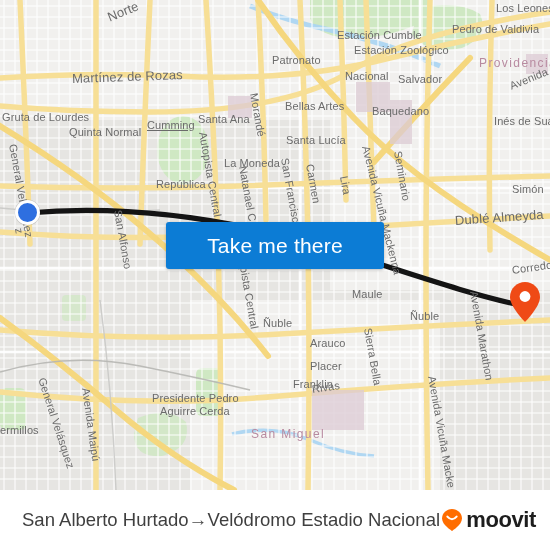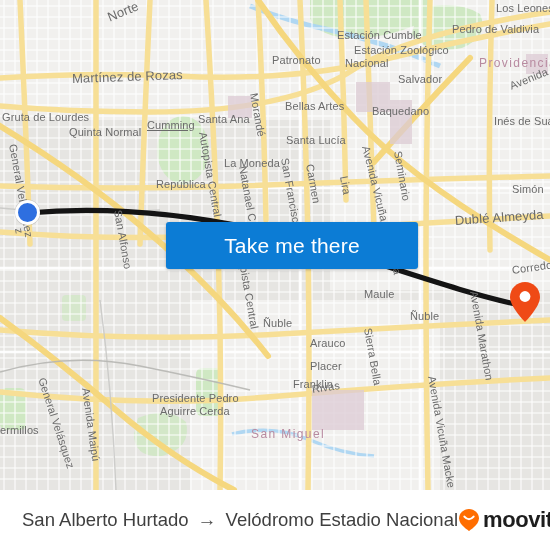--- a/index.html
+++ b/index.html
@@ -61,21 +61,21 @@
     position: absolute;
     left: 509px; top: 281px;
     width: 32px; height: 42px;
   }
 
   
   #take-me-there {
     position: absolute;
     left: 166px;
     top: 222px;
-    width: 252px;
+    width: 218px;
     height: 47px;
     background: #0c7cd5;
     border: none;
     border-radius: 3px;
     color: #ffffff;
     font-family: "Liberation Sans", sans-serif;
     font-size: 21px;
     letter-spacing: .2px;
     cursor: pointer;
     box-shadow: 0 1px 3px rgba(0,0,0,.25);
@@ -104,21 +104,20 @@
     width: 550px; height: 60px;
     background: #ffffff;
     display: flex;
     align-items: center;
     padding: 0 14px 0 22px;
     box-sizing: border-box;
   }
   #route-summary {
     display: flex;
     align-items: flex-end;
-    gap: 9px;
     flex: 1;
     color: #3f3f3f;
     font-size: 18.5px;
     white-space: nowrap;
   }
   #route-arrow { color: #4a4a4a; font-size: 19px; }
   #moovit-logo {
     display: flex;
     align-items: center;
     gap: 3px;
@@ -324,21 +323,21 @@
     <div id="label-layer">
         <div class="map-label big" style="left: 108px; top: 10px; transform: rotate(-22deg);">Norte</div>
         <div class="map-label big" style="left: 72px; top: 71px; transform: rotate(-2deg);">Martínez de Rozas</div>
         <div class="map-label" style="left: 2px; top: 111px;">Gruta de Lourdes</div>
         <div class="map-label" style="left: 69px; top: 126px;">Quinta Normal</div>
         <div class="map-label" style="left: 147px; top: 119px; text-decoration: underline;">Cumming</div>
         <div class="map-label" style="left: 198px; top: 113px;">Santa Ana</div>
         <div class="map-label" style="left: 272px; top: 54px;">Patronato</div>
         <div class="map-label" style="left: 337px; top: 29px;">Estación Cumble</div>
         <div class="map-label" style="left: 330px; top: 44px; padding-left: 24px;">Estación Zoológico</div>
-        <div class="map-label" style="left: 345px; top: 57px;">Nacional</div>
+        <div class="map-label" style="left: 345px; top: 70px;">Nacional</div>
         <div class="map-label" style="left: 496px; top: 2px;">Los Leones</div>
         <div class="map-label" style="left: 452px; top: 23px;">Pedro de Valdivia</div>
         <div class="map-label" style="left: 398px; top: 73px;">Salvador</div>
         <div class="map-label pink" style="left: 479px; top: 56px;">Providencia</div>
         <div class="map-label" style="left: 285px; top: 100px;">Bellas Artes</div>
         <div class="map-label" style="left: 348px; top: 105px; padding-left: 24px;">Baquedano</div>
         <div class="map-label" style="left: 494px; top: 115px;">Inés de Suárez</div>
         <div class="map-label" style="left: 510px; top: 80px; transform: rotate(-22deg);">Avenida</div>
         <div class="map-label" style="left: 286px; top: 134px;">Santa Lucía</div>
         <div class="map-label" style="left: 224px; top: 157px;">La Moneda</div>
@@ -351,21 +350,21 @@
         <div class="map-label" style="left: 344px; top: 170px; transform: rotate(80deg);">Lira</div>
         <div class="map-label" style="left: 366px; top: 140px; transform: rotate(76deg);">Avenida Vicuña Mackenna</div>
         <div class="map-label" style="left: 398px; top: 145px; transform: rotate(80deg);">Seminario</div>
         <div class="map-label" style="left: 512px; top: 183px;">Simón</div>
         <div class="map-label big" style="left: 455px; top: 213px; transform: rotate(-4deg);">Dublé Almeyda</div>
         <div class="map-label" style="left: 512px; top: 264px; transform: rotate(-8deg);">Corredor</div>
         <div class="map-label" style="left: 118px; top: 204px; transform: rotate(80deg);">San Alfonso</div>
         <div class="map-label" style="left: 13px; top: 138px; transform: rotate(80deg);">General Velásquez</div>
         <div class="map-label" style="left: 19px; top: 222px; transform: rotate(80deg);">z</div>
         <div class="map-label" style="left: 240px; top: 238px; transform: rotate(80deg);">Autopista Central</div>
-        <div class="map-label" style="left: 364px; top: 288px;">Maule</div>
+        <div class="map-label" style="left: 352px; top: 288px;">Maule</div>
         <div class="map-label" style="left: 263px; top: 317px;">Ñuble</div>
         <div class="map-label" style="left: 310px; top: 337px;">Arauco</div>
         <div class="map-label" style="left: 310px; top: 360px;">Placer</div>
         <div class="map-label" style="left: 312px; top: 383px; transform: rotate(-8deg);">Rivas</div>
         <div class="map-label" style="left: 262px; top: 378px; padding-left: 31px;">Franklin</div>
         <div class="map-label" style="left: 368px; top: 322px; transform: rotate(80deg);">Sierra Bella</div>
         <div class="map-label" style="left: 410px; top: 310px;">Ñuble</div>
         <div class="map-label" style="left: 474px; top: 285px; transform: rotate(80deg);">Avenida Marathon</div>
         <div class="map-label" style="left: 432px; top: 370px; transform: rotate(80deg);">Avenida Vicuña Macke</div>
         <div class="map-label" style="left: 152px; top: 392px;">Presidente Pedro</div>

